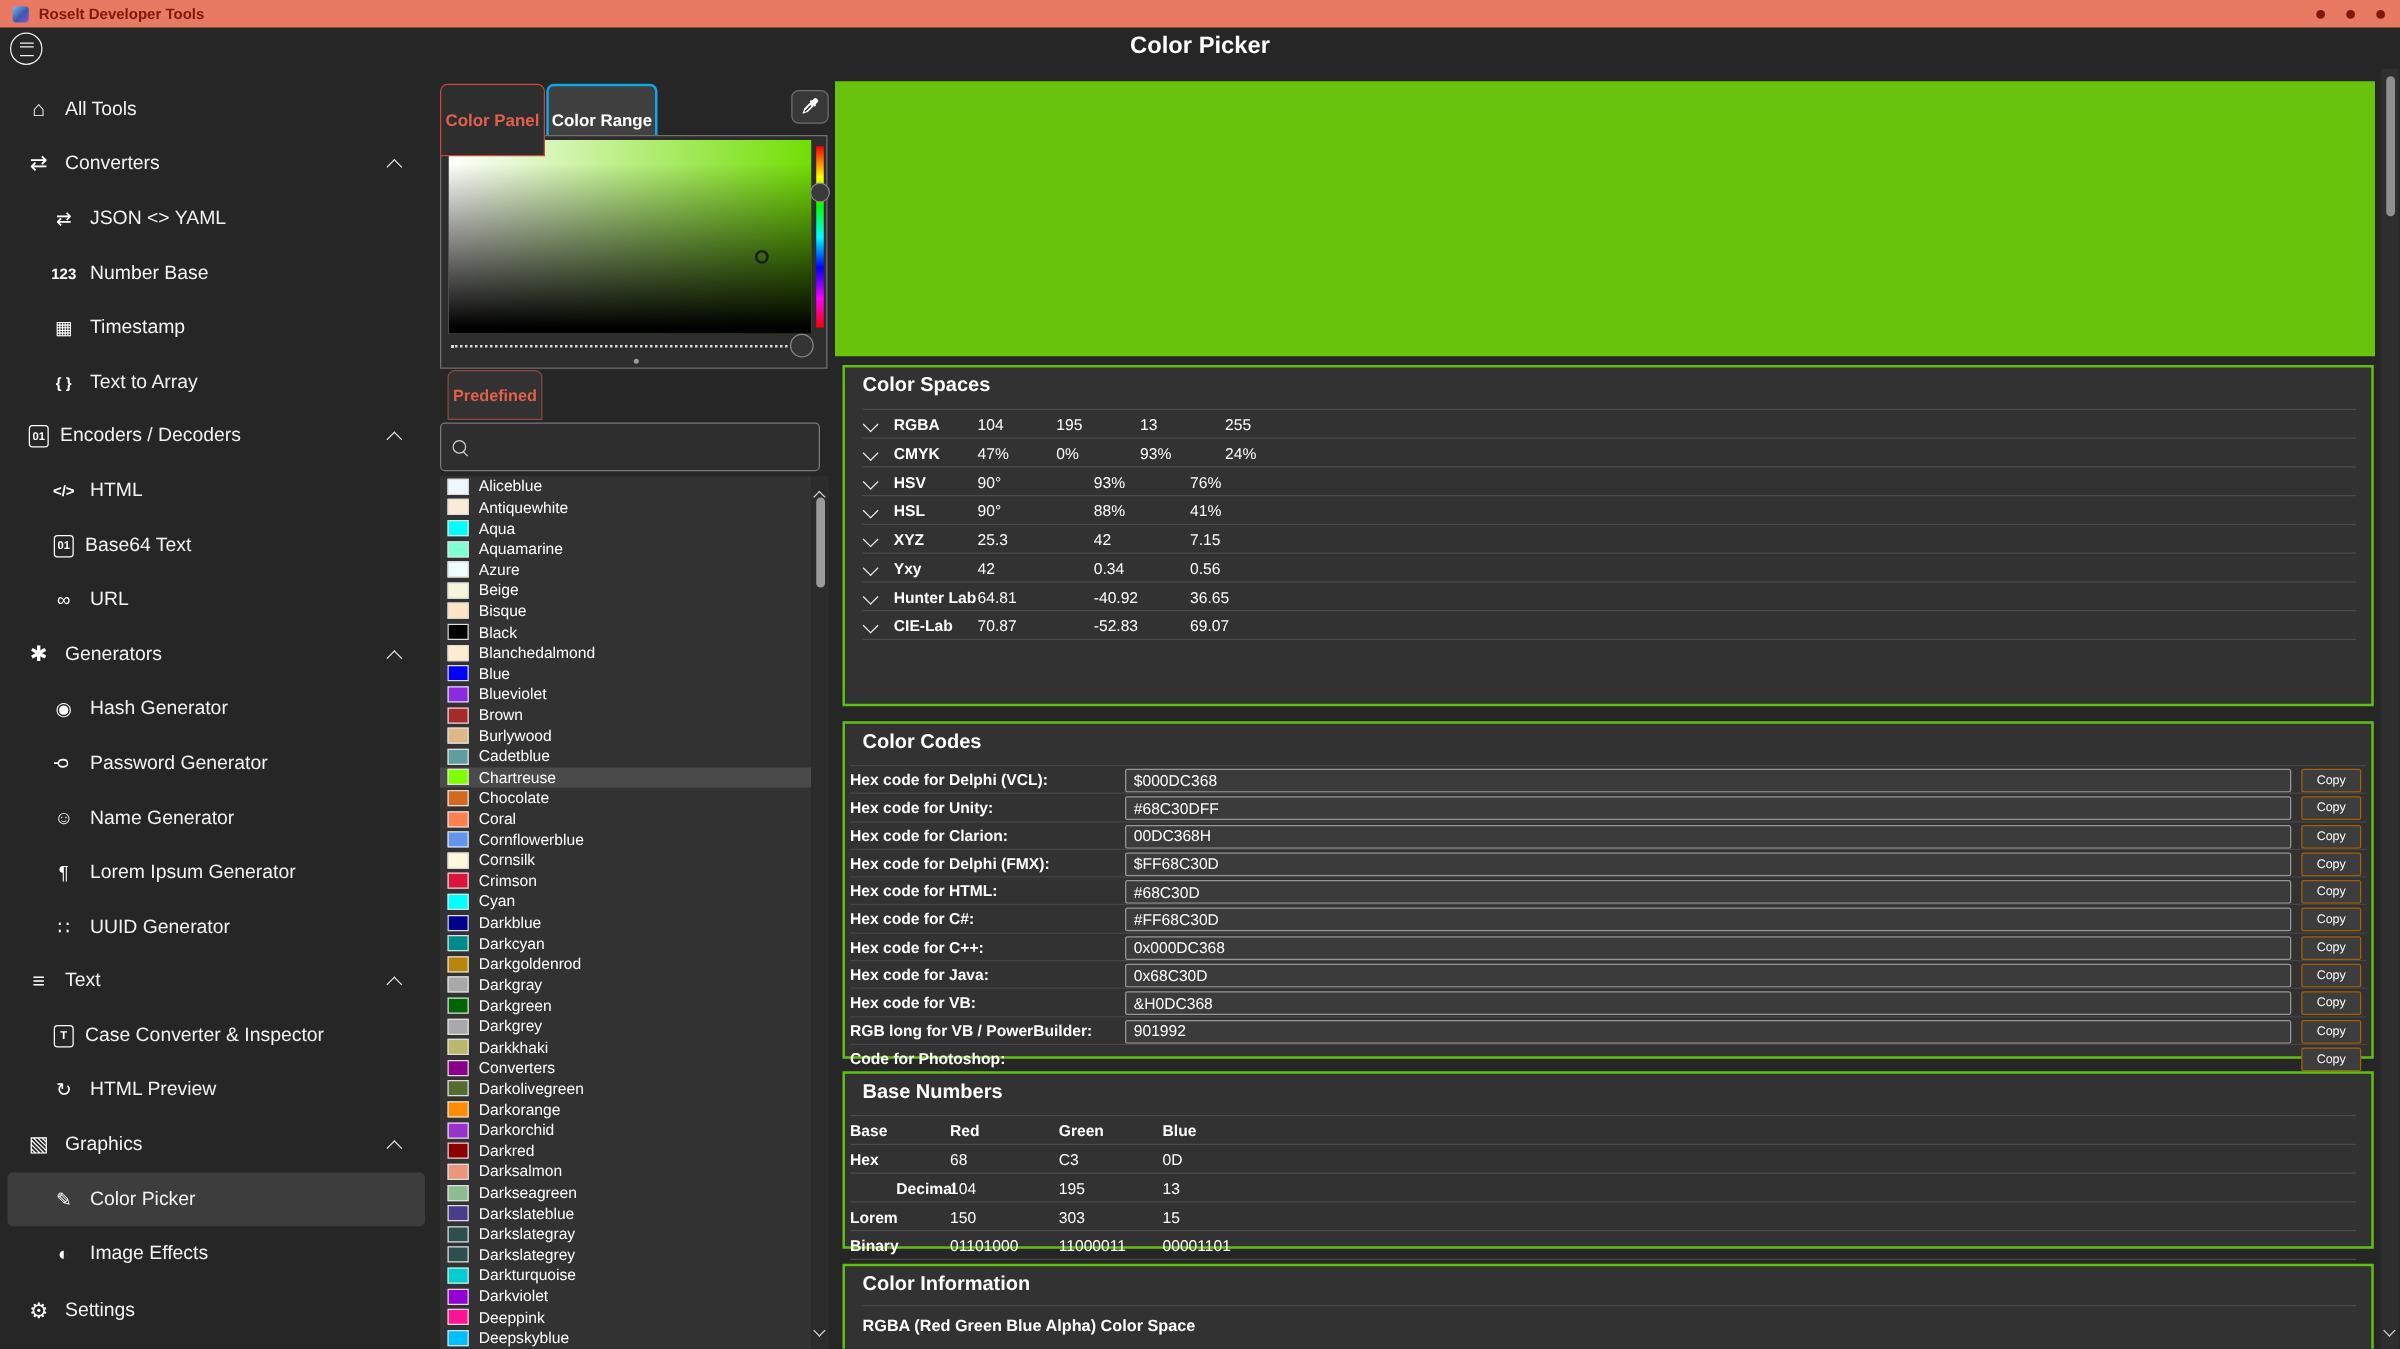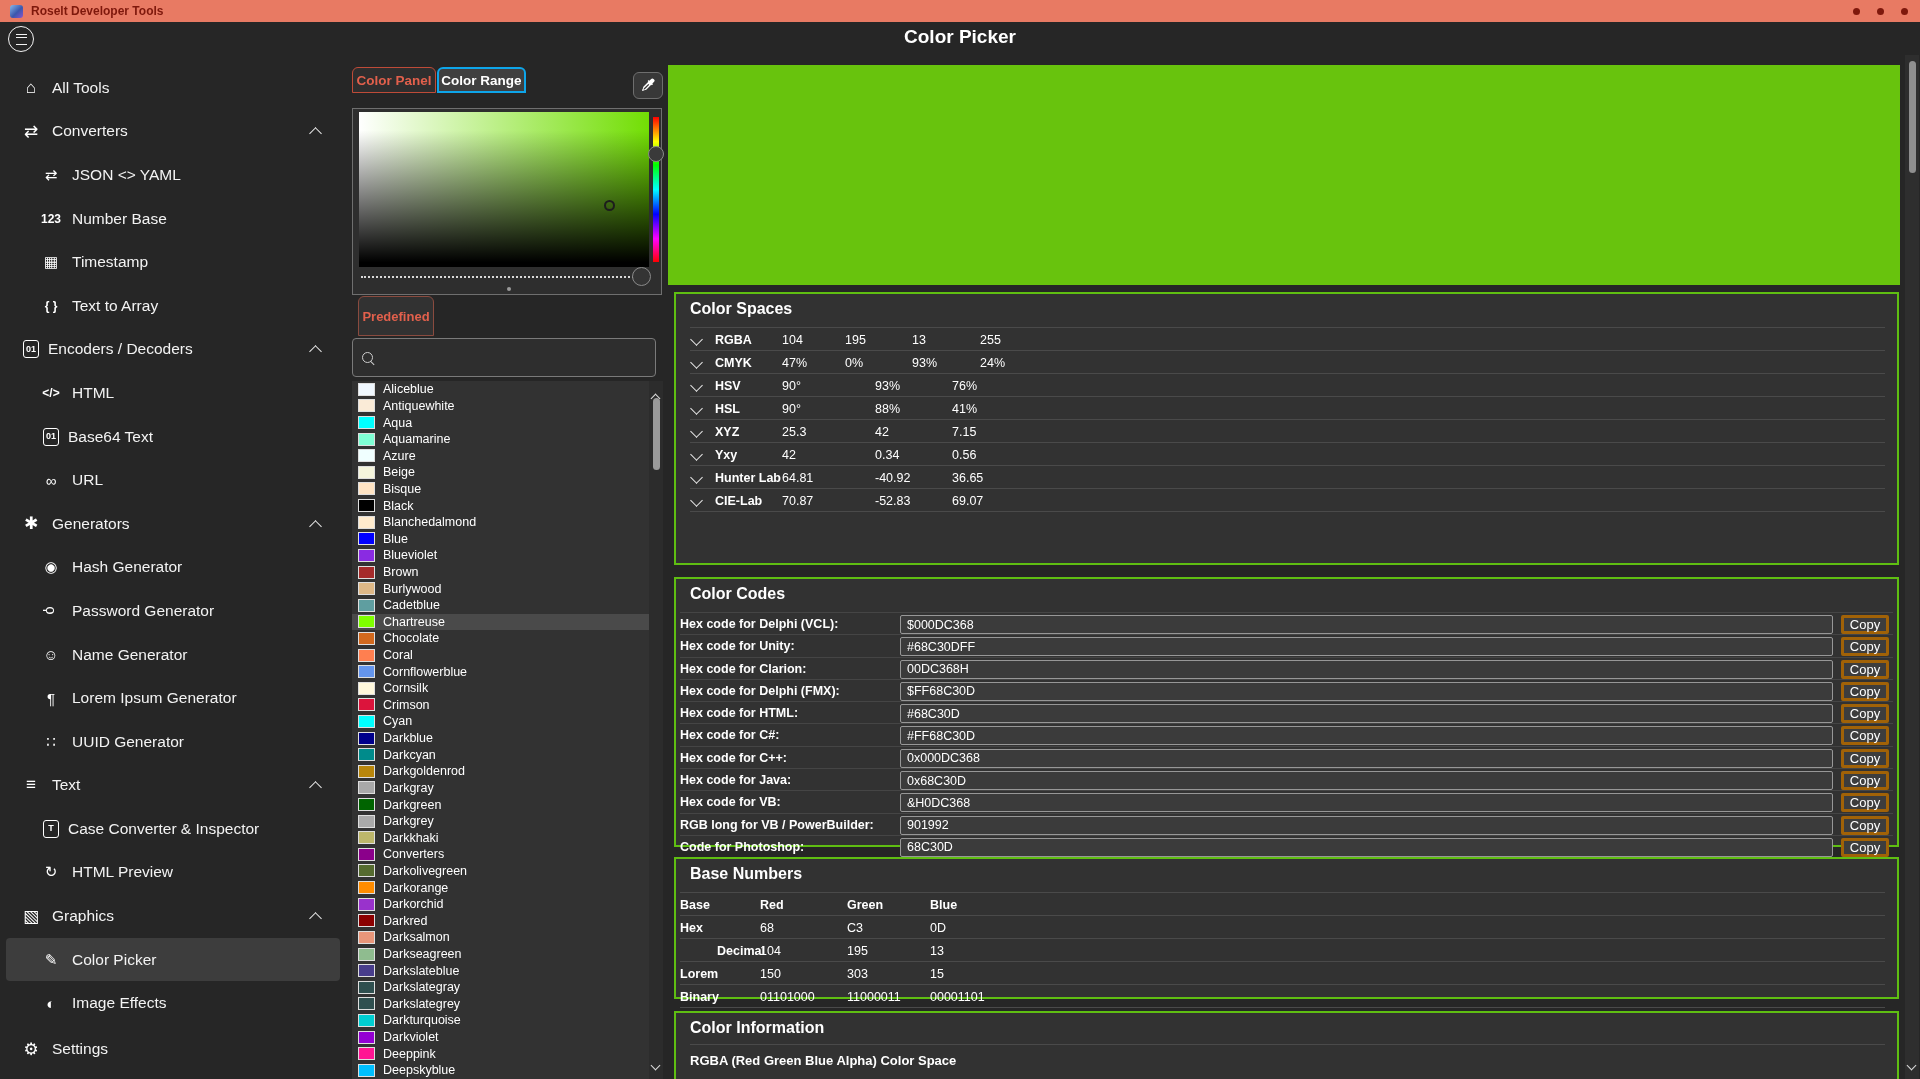--- a/index.html
+++ b/index.html
@@ -32,21 +32,21 @@
   .side-item.selected{background:#3D3D3D;}
   .side-item.settings{margin-top:auto;margin-bottom:8px;}
   .side-item .icon{width:24px;flex:0 0 24px;display:inline-flex;justify-content:center;align-items:center;font-size:17px;color:#fff;margin-right:9px;}
   .side-item.child .icon{font-size:15px;}
   .side-item .icon.boxed{font-size:9px;font-weight:bold;border:1.4px solid #fff;border-radius:3px;width:14px;height:16px;flex:0 0 14px;margin-left:4px;justify-content:center;align-items:center;line-height:15px;}
   .side-item .icon.rot{transform:rotate(90deg);}
   .side-item .icon.small{font-size:12px;font-weight:bold;letter-spacing:0;}
   .side-item .chev{position:absolute;right:20px;top:50%;margin-top:-2px;}
   
   .picker{position:absolute;left:352px;top:55px;width:312px;bottom:0;}
-  .tab{position:absolute;top:12px;height:26px;box-sizing:border-box;border-radius:6px 6px 0 0;display:flex;align-items:center;justify-content:center;font-size:13.5px;font-weight:bold;cursor:pointer;}
+  .tab{position:absolute;top:12px;height:58px;box-sizing:border-box;border-radius:6px 6px 0 0;display:flex;align-items:center;justify-content:center;font-size:13.5px;font-weight:bold;cursor:pointer;}
   .tab.selected{left:0;width:84px;border:1px solid #BF4B38;background:#2e2e2e;color:#E2604C;z-index:2;}
   .tab.plain{left:85px;width:89px;border:2px solid #0ea5e9;background:#404040;color:#fff;}
   .eyedropper-btn{position:absolute;left:281px;top:17px;width:30px;height:27px;border:1px solid #6e6e6e;border-radius:6px;background:#383838;display:flex;align-items:center;justify-content:center;box-sizing:border-box;cursor:pointer;}
   .panel-frame{position:absolute;left:0;top:53px;width:310px;height:187px;border:1px solid #6f6f6f;background:#2e2e2e;box-sizing:border-box;}
   .sv-panel{position:absolute;left:6px;top:3px;width:290px;height:155px;cursor:crosshair;
     background:linear-gradient(to bottom,rgba(0,0,0,0) 12%,#000 97%),linear-gradient(to right,#ffffff,#72DE04);}
   .sv-cursor{position:absolute;left:245px;top:88px;width:11px;height:11px;border:2px solid #1d1d1d;border-radius:50%;box-sizing:border-box;}
   .hue-slider{position:absolute;left:300px;top:8px;width:6px;height:145px;cursor:pointer;
     background:linear-gradient(to bottom,#f00 0%,#ff0 17%,#0f0 33%,#0ff 50%,#00f 67%,#f0f 84%,#f00 100%);}
   .hue-handle{position:absolute;left:295px;top:37px;width:16px;height:16px;border-radius:50%;background:#3a3a3a;border:1px solid #8a8a8a;box-sizing:border-box;cursor:grab;}
@@ -79,21 +79,21 @@
   .box-title{position:absolute;left:14px;top:6px;font-size:16px;font-weight:bold;}
   .rows{position:absolute;left:14px;right:12px;top:33px;}
   .space-row{position:relative;height:22px;border-top:1px solid #4a4a4a;font-size:12.5px;}
   .space-row:last-child{border-bottom:1px solid #4a4a4a;}
   .space-row .chev{position:absolute;left:2px;top:7px;}
   .space-row .sname{position:absolute;left:25px;top:4.5px;font-weight:bold;}
   .space-row .sval{position:absolute;top:4.5px;}
   .code-row{position:relative;height:21.3px;border-top:1px solid #454545;font-size:12.5px;}
   .code-row .clabel{position:absolute;left:0;top:4px;font-weight:bold;}
   .code-field{position:absolute;left:220px;right:60px;top:2px;height:17px;background:#3b3b3b;border:1px solid #979797;border-radius:2px;color:#fff;font-size:12.5px;font-family:inherit;padding:0 6px;box-sizing:content-box;outline:none;}
-  .copy-btn{position:absolute;right:4px;top:2px;width:48px;height:19px;font-size:13px;background:#3d3d3d;border:3px solid #a16207;border-radius:2px;color:#fff;display:flex;align-items:center;justify-content:center;cursor:pointer;box-sizing:border-box;font-family:inherit;}
+  .copy-btn{position:absolute;right:4px;top:2px;width:48px;height:19px;font-size:10px;background:#3d3d3d;border:1px solid #a16207;border-radius:2px;color:#fff;display:flex;align-items:center;justify-content:center;cursor:pointer;box-sizing:border-box;font-family:inherit;}
   .base-row{position:relative;height:22px;border-top:1px solid #4a4a4a;font-size:12.5px;}
   .base-row:last-child{border-bottom:1px solid #4a4a4a;}
   .base-row span{position:absolute;top:4.5px;}
   .base-row.hdr span, .base-row .bl{font-weight:bold;}
   .info-sep{position:absolute;left:14px;right:12px;top:31px;border-top:1px solid #4a4a4a;}
   .info-subtitle{position:absolute;left:14px;top:40px;font-size:13px;font-weight:bold;}
   
   .win-scroll{position:absolute;right:1px;top:55px;width:14px;bottom:0;background:#2e2e2e;}
   .win-thumb{position:absolute;left:3.5px;top:6px;width:7px;height:112px;background:#8f8f8f;border-radius:3.5px;cursor:grab;}
 </style>
@@ -543,21 +543,20 @@
           <input class="code-field" readonly="" value="&amp;H0DC368" style="">
           <button class="copy-btn">Copy</button>
         </div>
         <div class="code-row">
           <span class="clabel">RGB long for VB / PowerBuilder:</span>
           <input class="code-field" readonly="" value="901992" style="">
           <button class="copy-btn">Copy</button>
         </div>
         <div class="code-row">
           <span class="clabel">Code for Photoshop:</span>
-          <input class="code-field" readonly="" value="68C30D" style="">
           <button class="copy-btn">Copy</button>
         </div>
       </div>
   </div>
 
   <div class="gbox" id="base-box">
     <div class="box-title">Base Numbers</div>
     <div class="rows" style="left:4px;" id="base-rows">
         <div class="base-row hdr">
           <span style="left: 0px;">Base</span>

